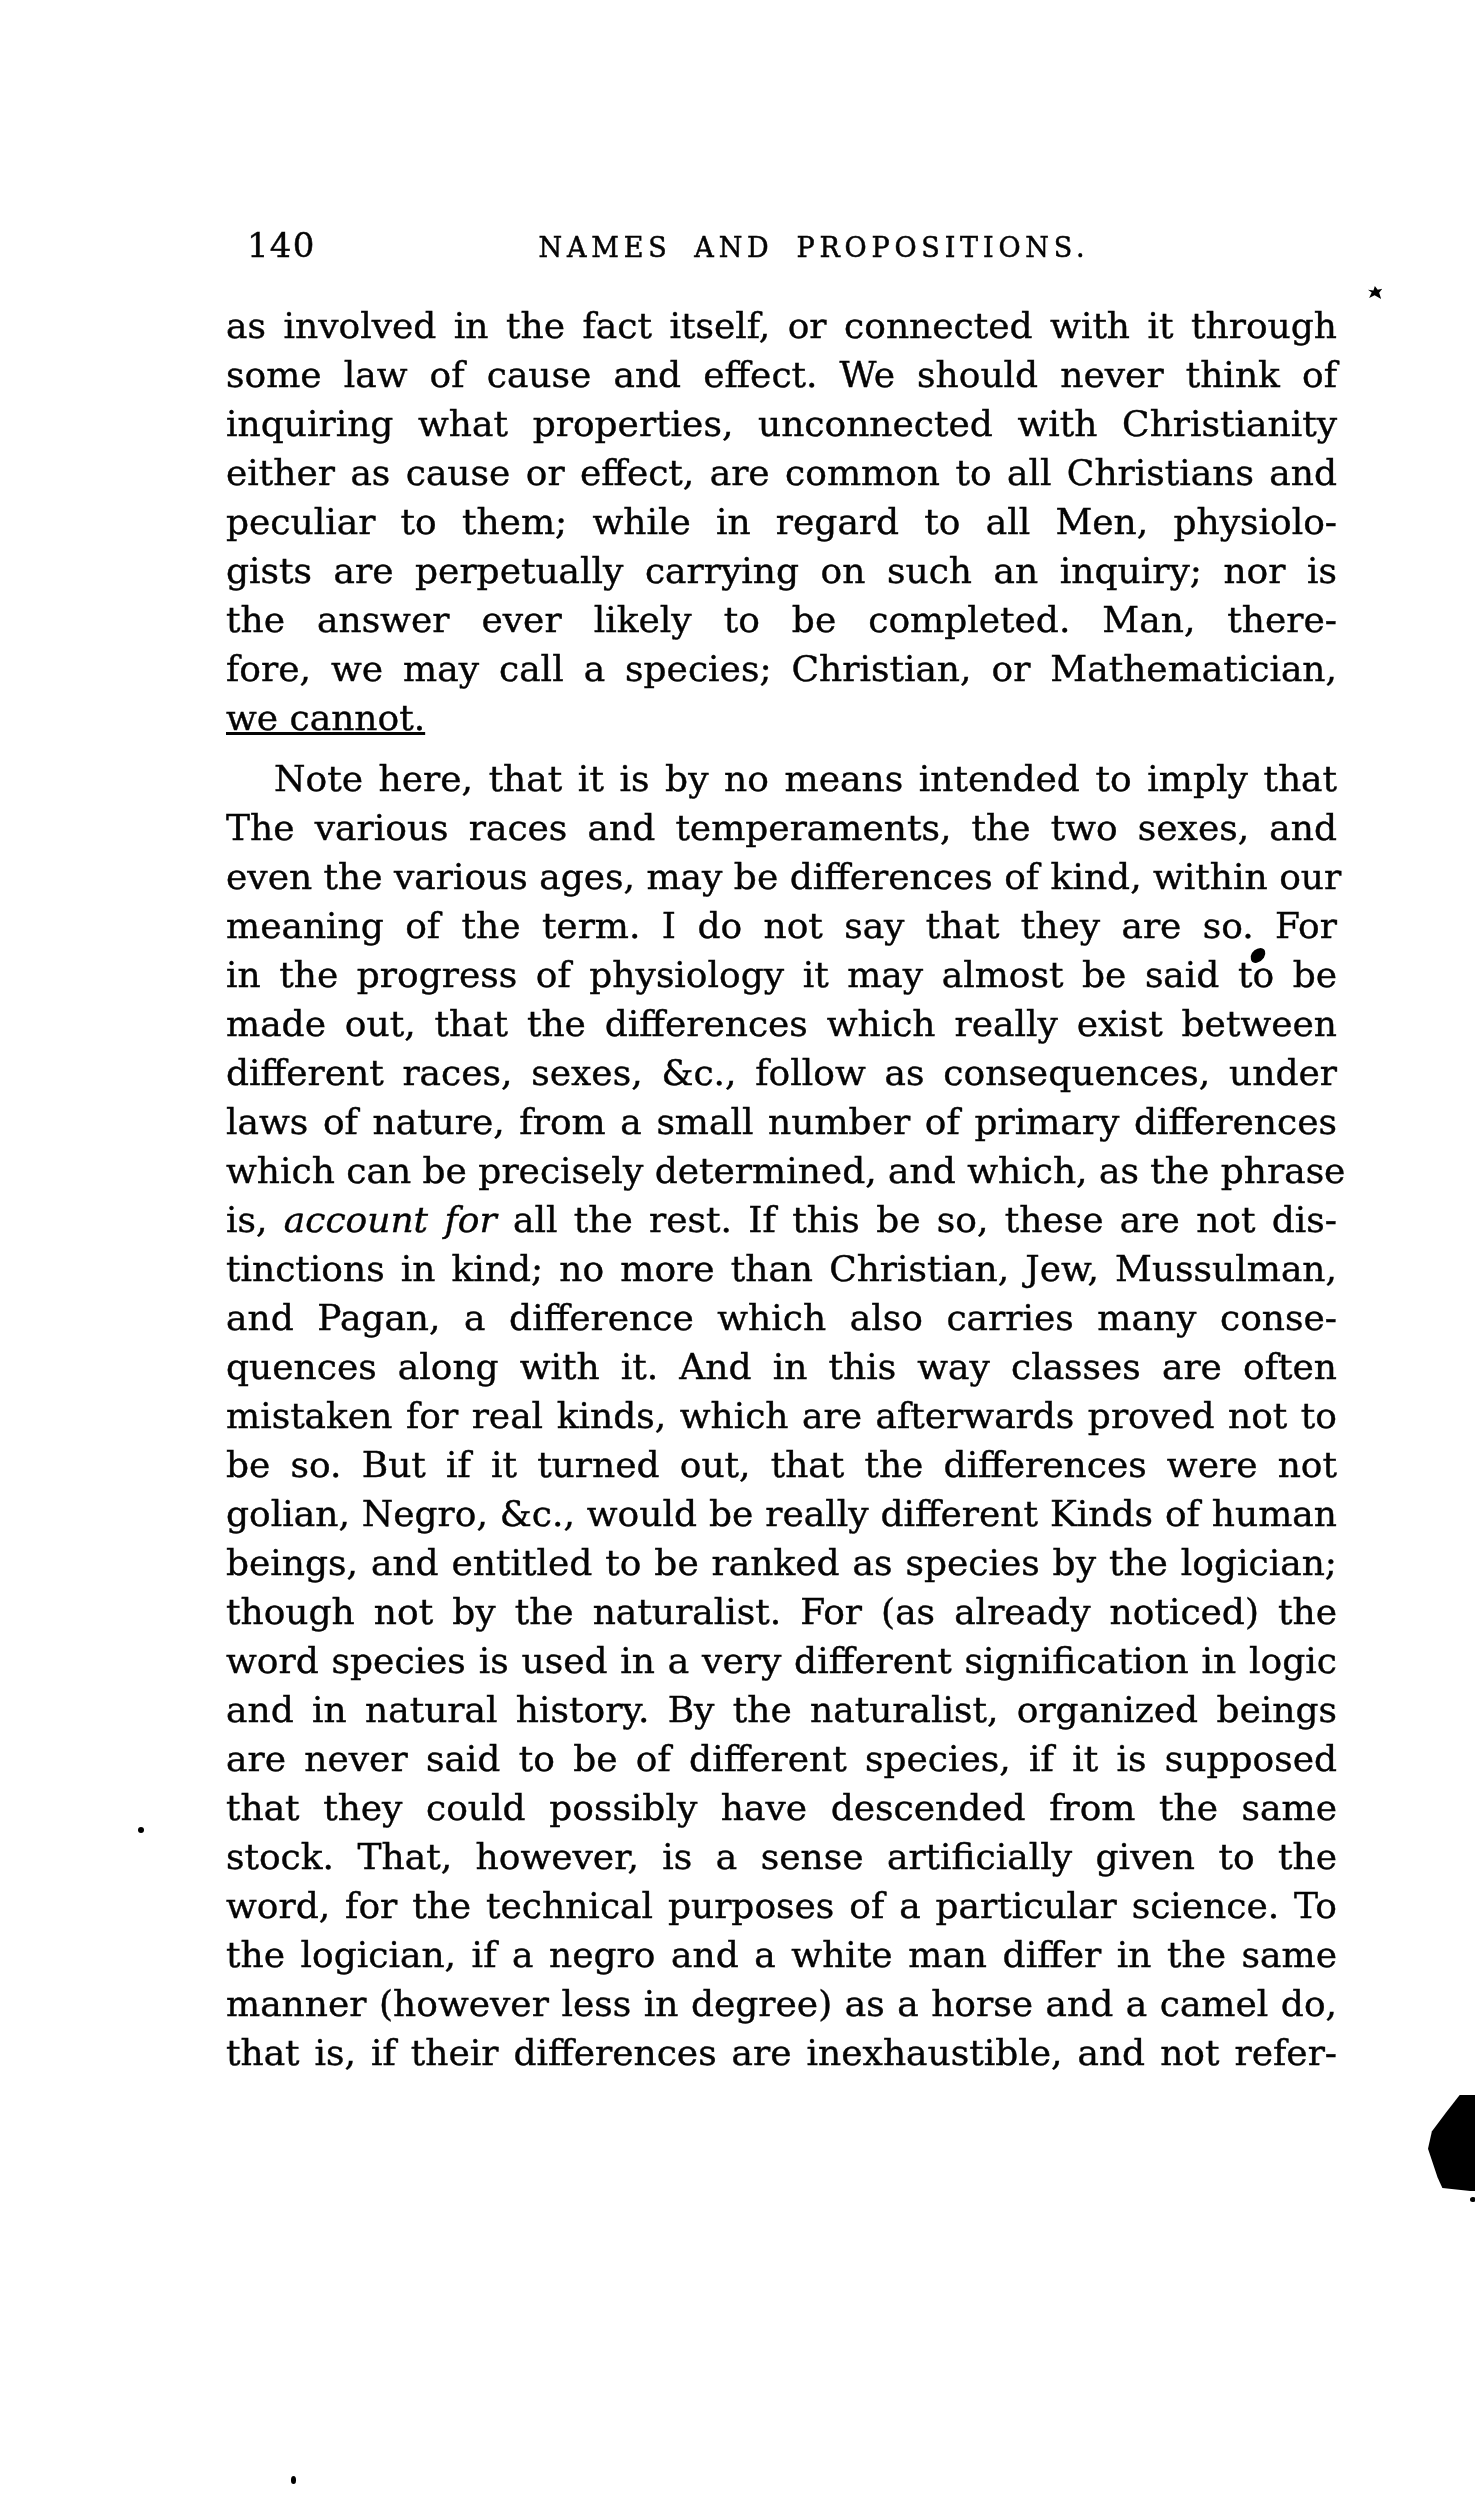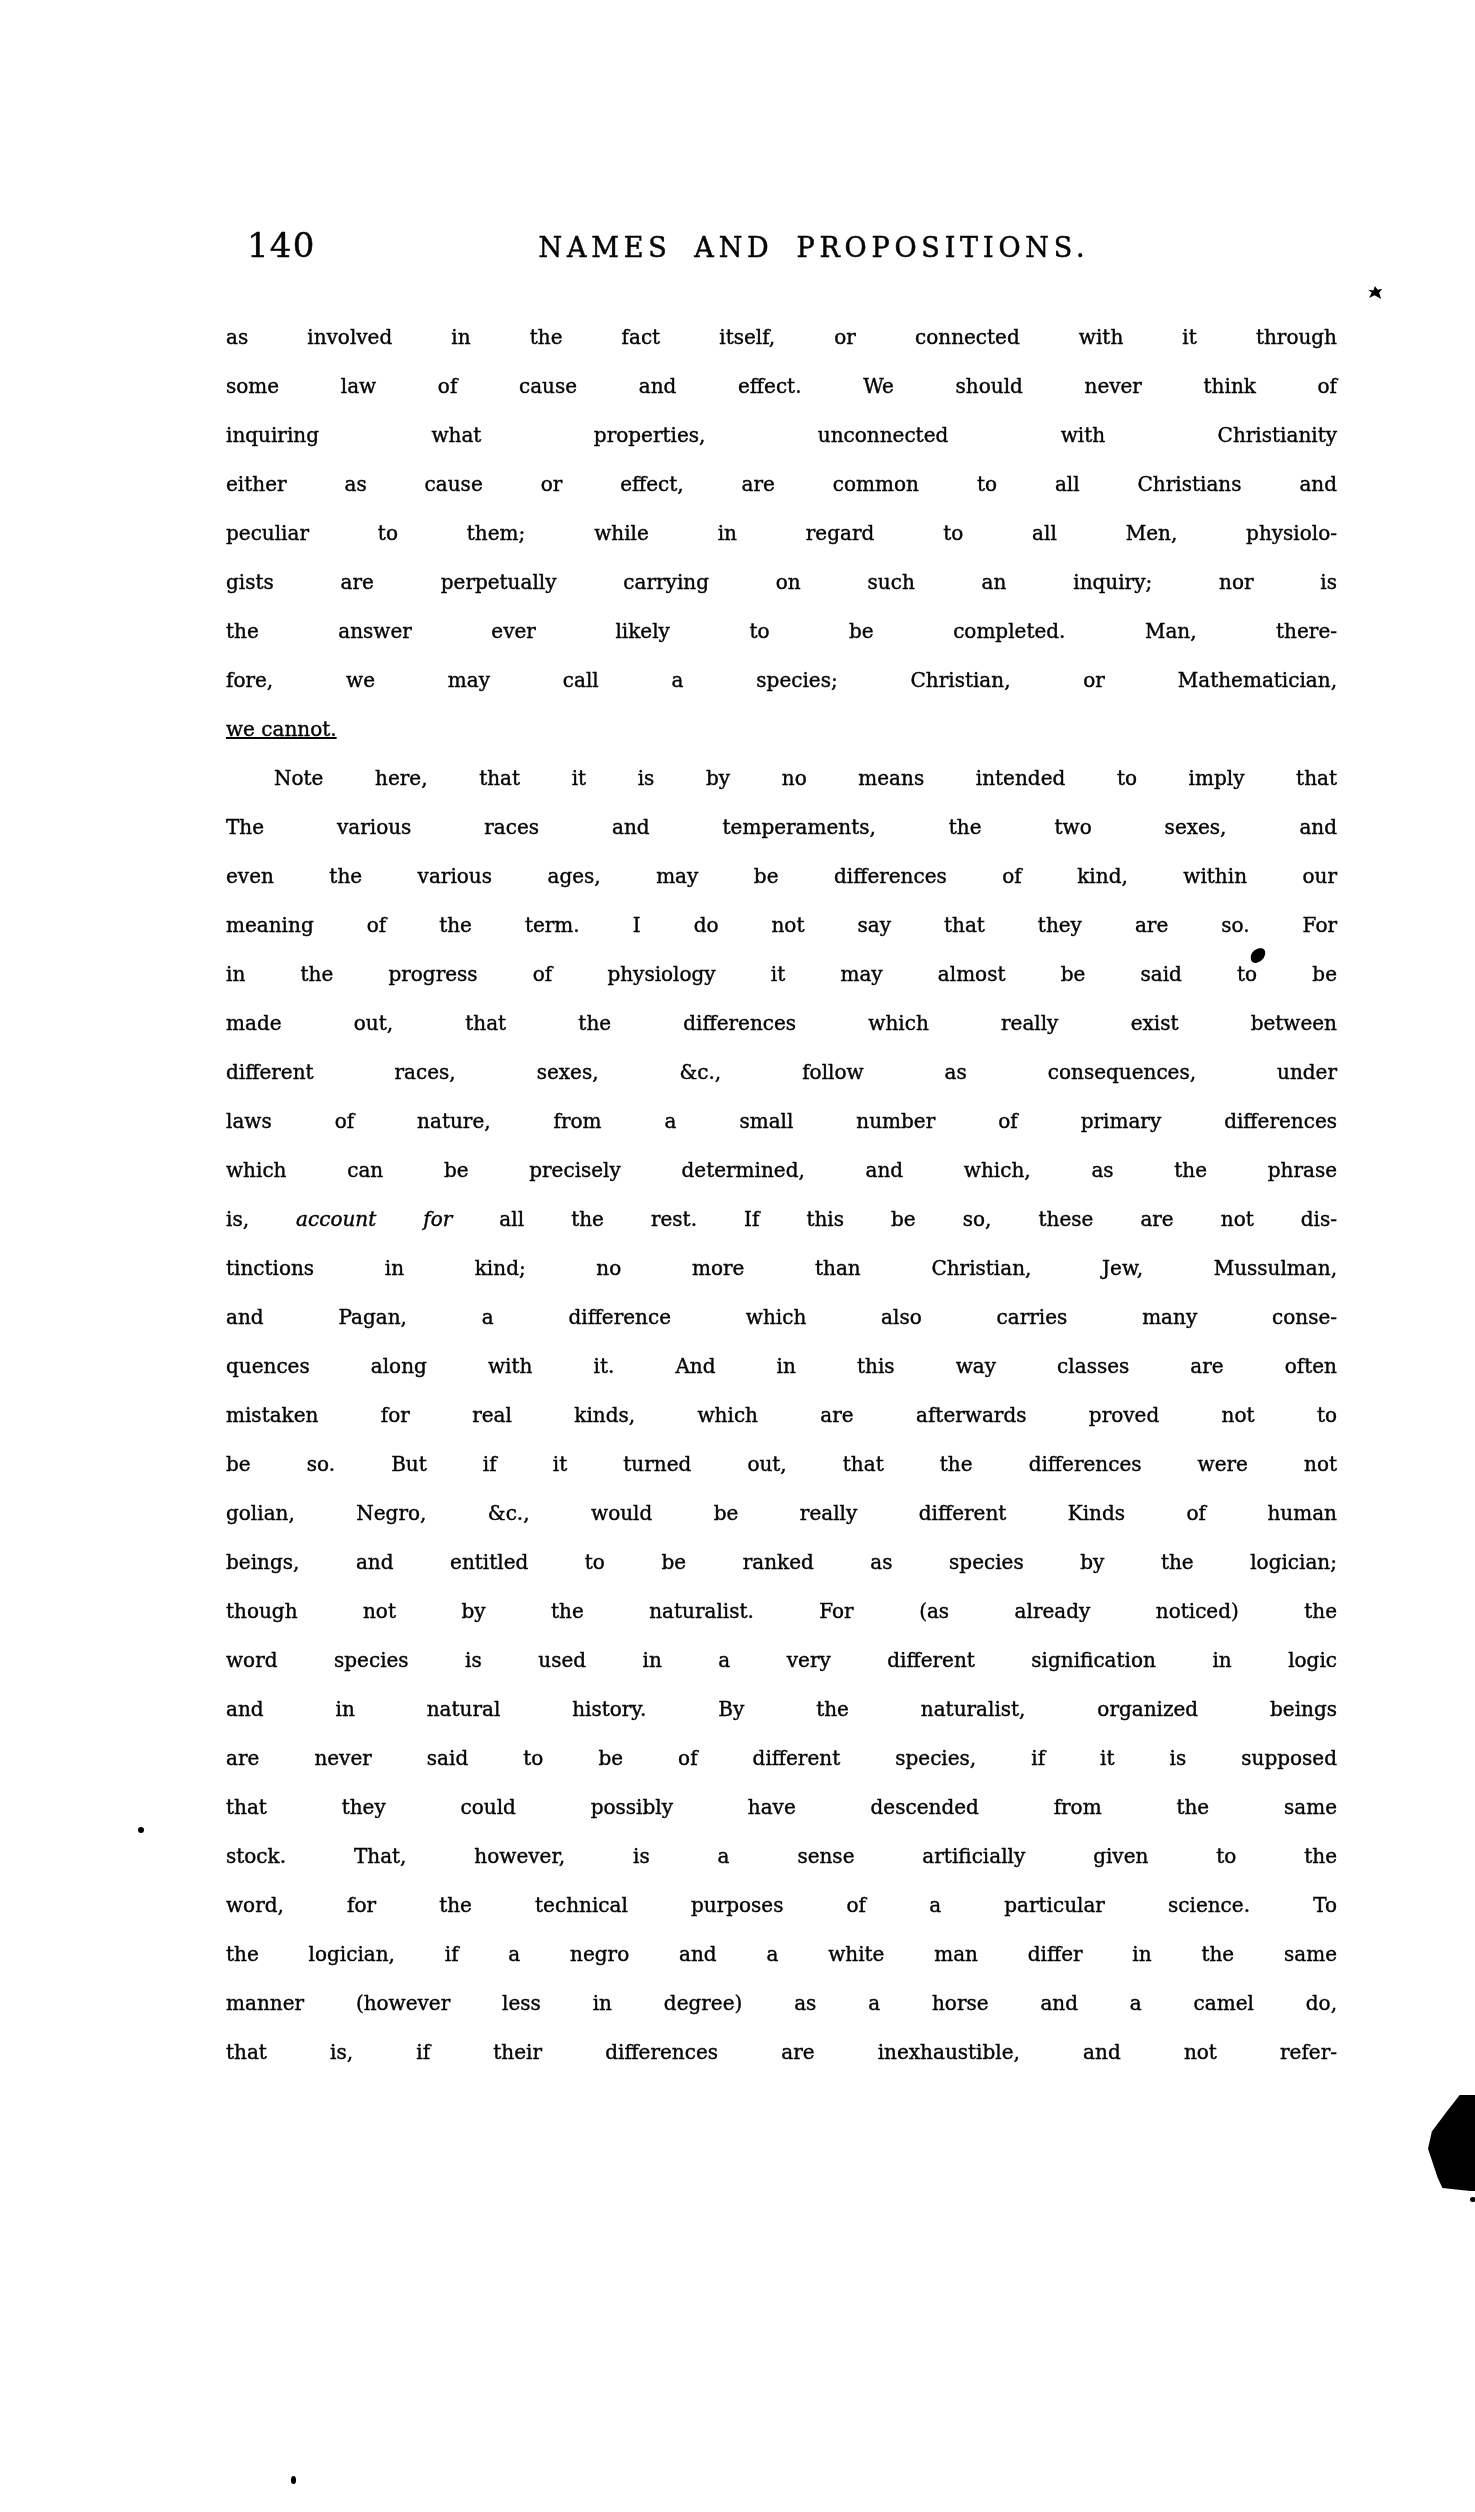--- a/index.html
+++ b/index.html
@@ -21,32 +21,32 @@
   .running-title{
     position:absolute;left:531px;top:232px;width:566px;
     text-align:center;
     font-size:27px;line-height:31px;
     letter-spacing:4.8px;word-spacing:9.5px;
     -webkit-text-stroke:0.5px #050505;
     white-space:nowrap;
   }
   
   .bodytext{
-    position:absolute;left:226px;top:313px;width:1111px;
-    font-size:20px;line-height:49px;
+    position:absolute;left:226px;top:301px;width:1111px;
+    font-size:36px;line-height:49px;
     -webkit-text-stroke:0.4px #050505;
   }
   .line{
     text-align:justify;
     text-align-last:justify;
     height:49px;
     white-space:nowrap; 
   }
   .line.last{text-align-last:left;text-decoration:underline;}
-  .line.indent{text-indent:48px;}
+  .line.indent{text-indent:48px;margin-top:12px;}
   .it{font-style:italic;margin-top:39px;}
   
   .ink{position:absolute;background:#000;}
   .speck-star{
     left:1368px;top:286px;width:14.3px;height:13px;
     clip-path:polygon(48% 0,68% 28%,100% 22%,78% 52%,92% 100%,46% 72%,8% 92%,26% 50%,0 28%,38% 34%);
   }
   .speck-teardrop{
     left:1250px;top:949px;width:15.5px;height:12.5px;
     border-radius:65% 35% 70% 30%;

